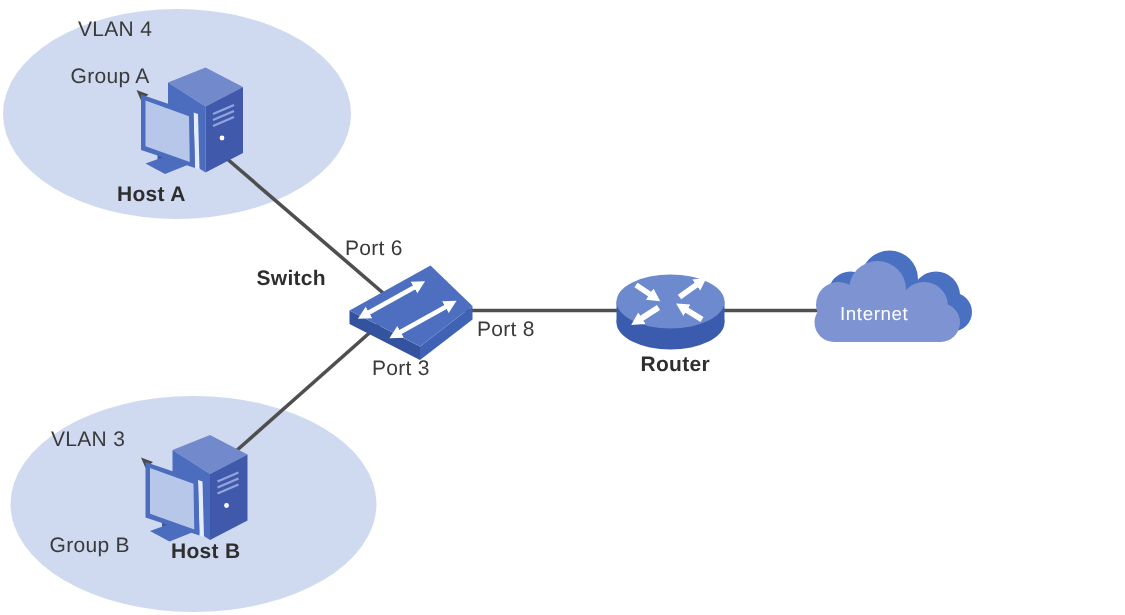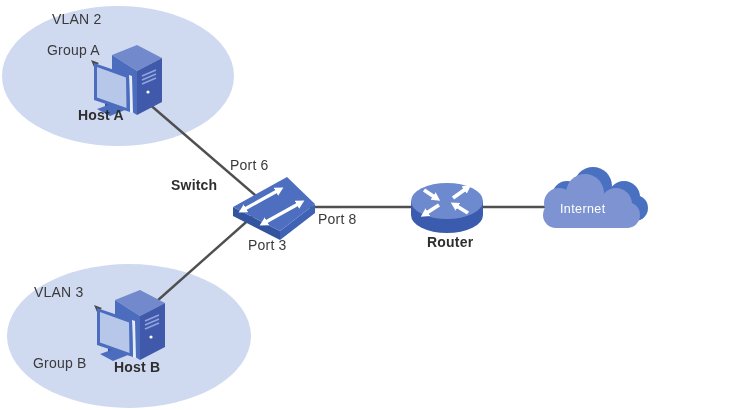--- a/index.html
+++ b/index.html
@@ -22,21 +22,21 @@
   #pc-a{left:85px;top:40px;}
   #pc-b{left:88px;top:285px;}
   .lbl{
     position:absolute;white-space:nowrap;
     font-size:14px;line-height:1.1;color:#3a3a3a;letter-spacing:0.2px;
   }
   .lbl.bold{font-weight:700;color:#2e2e2e;}
   .lbl.on-cloud{color:#ffffff;font-size:12.5px;letter-spacing:0.4px;}
   #lbl-vlan-a{left:52px;top:12px;}
   #lbl-group-a{left:47px;top:43px;}
-  #lbl-host-a{left:78px;top:108px;}
+  #lbl-host-a{left:78px;top:122px;}
   #lbl-port2{left:230px;top:158px;}
   #lbl-switch{left:171px;top:178px;}
   #lbl-port1{left:318px;top:212px;}
   #lbl-port3{left:224px;top:238px;margin-left:24px;}
   #lbl-router{left:427px;top:235px;}
   #lbl-internet{left:560px;top:203px;}
   #lbl-vlan-b{left:34px;top:285px;}
   #lbl-group-b{left:33px;top:316px;margin-top:40px;}
   #lbl-host-b{left:114px;top:360px;}
 </style>
@@ -116,21 +116,21 @@
     <rect x="15" y="25" width="97" height="26" rx="13"></rect>
   </g>
   <g fill="#7e93d2">
     <circle cx="23" cy="33" r="15"></circle>
     <circle cx="49" cy="23" r="19"></circle>
     <circle cx="80" cy="34" r="16"></circle>
     <rect x="7" y="32" width="97" height="26" rx="13"></rect>
   </g>
 </svg>
 
-<span class="lbl" id="lbl-vlan-a">VLAN 2</span>
+<span class="lbl" id="lbl-vlan-a">VLAN 4</span>
 <span class="lbl" id="lbl-group-a">Group A</span>
 <span class="lbl bold" id="lbl-host-a">Host A</span>
 
 <span class="lbl" id="lbl-port2">Port 6</span>
 <span class="lbl bold" id="lbl-switch">Switch</span>
 <span class="lbl" id="lbl-port1">Port 8</span>
 <span class="lbl" id="lbl-port3">Port 3</span>
 
 <span class="lbl bold" id="lbl-router">Router</span>
 <span class="lbl on-cloud" id="lbl-internet">Internet</span>

